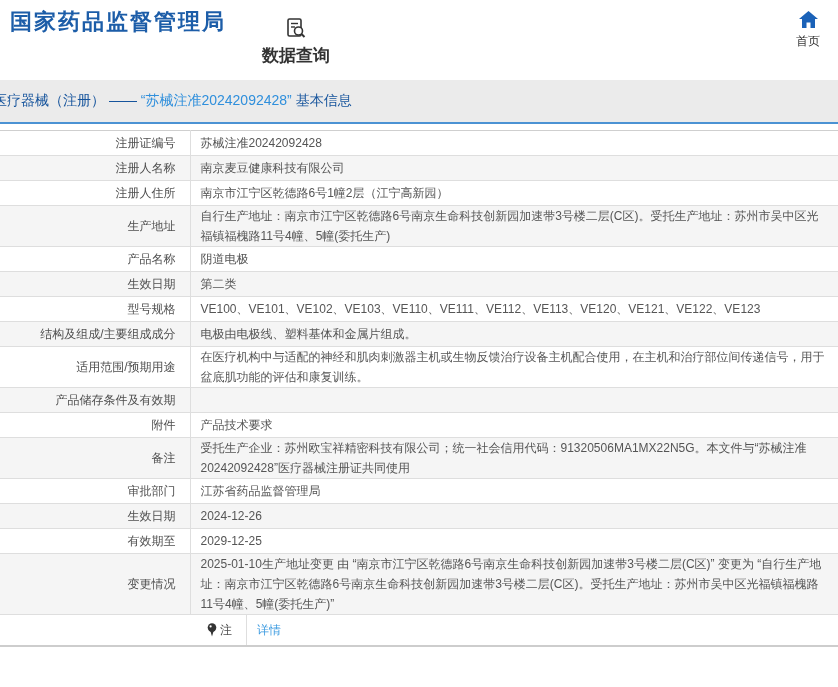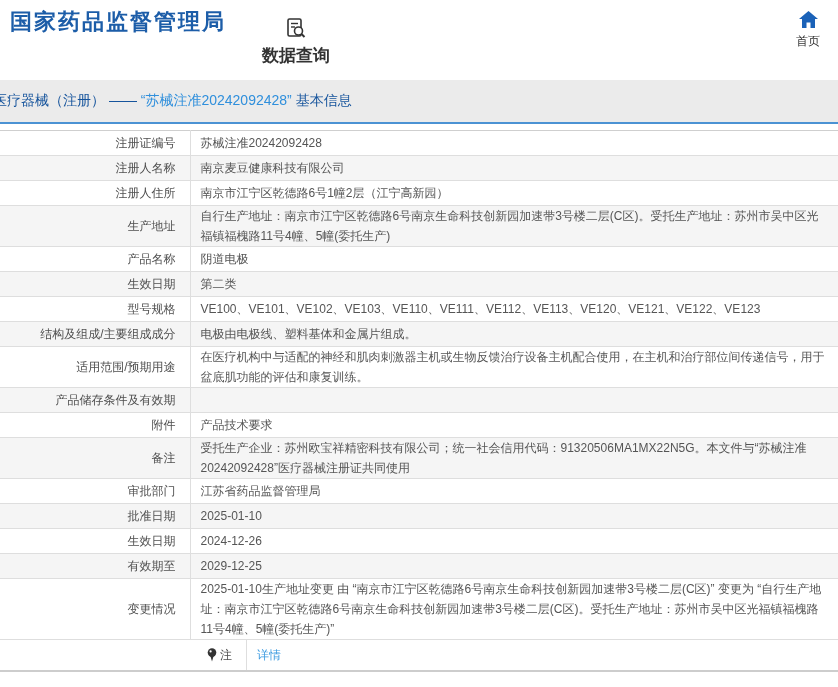--- a/index.html
+++ b/index.html
@@ -129,24 +129,20 @@
       </tr>
       <tr>
         <td class="label">备注</td>
         <td class="value">受托生产企业：苏州欧宝祥精密科技有限公司；统一社会信用代码：91320506MA1MX22N5G。本文件与“苏械注准20242092428”医疗器械注册证共同使用</td>
       </tr>
       <tr>
         <td class="label">审批部门</td>
         <td class="value">江苏省药品监督管理局</td>
       </tr>
       <tr>
-        <td class="label">批准日期</td>
-        <td class="value">2025-01-10</td>
-      </tr>
-      <tr>
         <td class="label">生效日期</td>
         <td class="value">2024-12-26</td>
       </tr>
       <tr>
         <td class="label">有效期至</td>
         <td class="value">2029-12-25</td>
       </tr>
       <tr>
         <td class="label">变更情况</td>
         <td class="value">2025-01-10生产地址变更 由 “南京市江宁区乾德路6号南京生命科技创新园加速带3号楼二层(C区)” 变更为 “自行生产地址：南京市江宁区乾德路6号南京生命科技创新园加速带3号楼二层(C区)。受托生产地址：苏州市吴中区光福镇福槐路11号4幢、5幢(委托生产)”</td>

